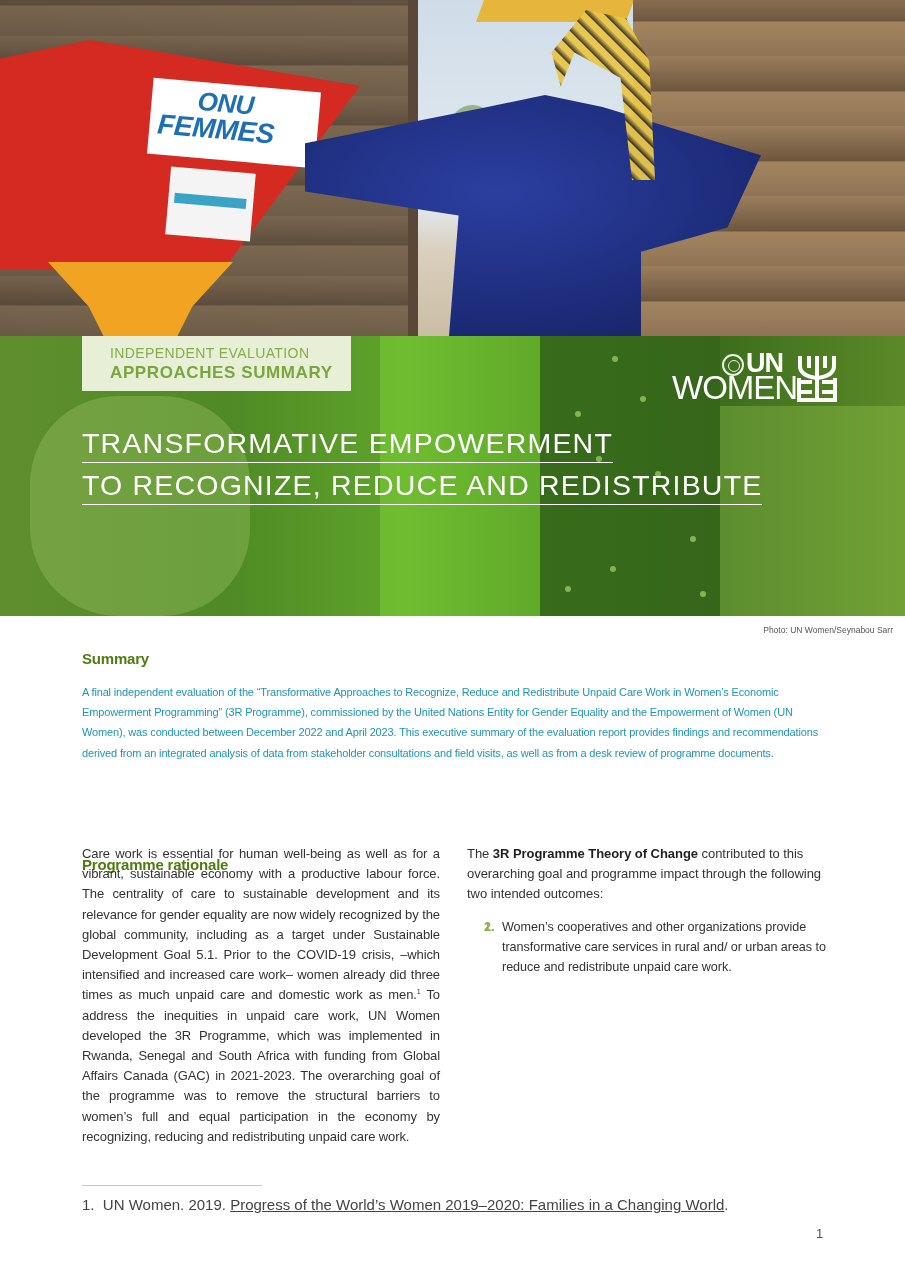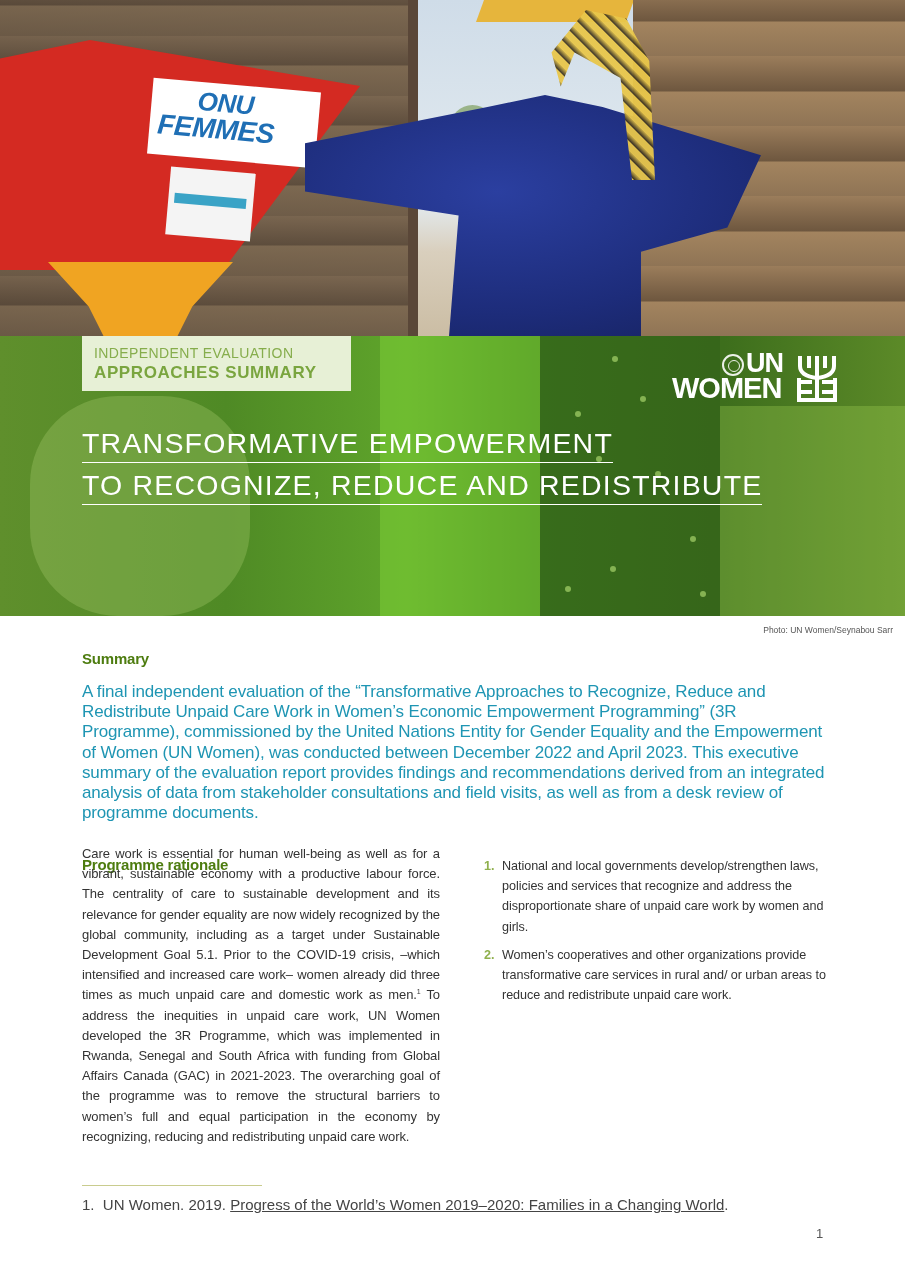--- a/index.html
+++ b/index.html
@@ -42,43 +42,43 @@
   .green-band { position: absolute; left: 0; top: 336px; width: 905px; height: 280px;
     background: linear-gradient(90deg, #5f8f2c 0%, #4f8a25 25%, #5fa52b 45%, #3f7a1e 60%, #3d6e1c 80%, #5c8a28 100%); }
   .green-shapes { position: absolute; left: 0; top: 336px; width: 905px; height: 280px; overflow: hidden; }
   .gs1 { position: absolute; left: 380px; top: 0; width: 160px; height: 280px; background: #7ccf35; opacity: .55; }
   .gs2 { position: absolute; left: 540px; top: 0; width: 180px; height: 280px; background: #2f5e17; opacity: .5; }
   .gs3 { position: absolute; left: 720px; top: 70px; width: 185px; height: 210px; background: #9ccc4f; opacity: .35; }
   .gs4 { position: absolute; left: 30px; top: 60px; width: 220px; height: 220px; border-radius: 40%; background: #a4c96a; opacity: .35; }
   .dot { position: absolute; width: 6px; height: 6px; border-radius: 50%; background: #a6d36b; opacity: .7; }
 
   .eval-box { position: absolute; left: 82px; top: 336px; width: 269px; height: 55px; background: #e7f0d6;
-    padding: 9px 0 0 12px; }
+    padding: 9px 0 0 28px; }
   .eval-line1 { font-size: 14px; letter-spacing: .4px; color: #86ad4c; line-height: 17px; }
   .eval-line2 { font-size: 17px; font-weight: 700; letter-spacing: .6px; color: #7aa53f; line-height: 21px; }
 
   .unw-logo { position: absolute; left: 672px; top: 352px; width: 168px; height: 52px; color: #ffffff; }
   .unw-emblem { position: absolute; left: 50px; top: 2px; width: 22px; height: 22px; border-radius: 50%;
     border: 2px solid #ffffff; opacity: .9; }
   .unw-emblem::after { content: ""; position: absolute; left: 4px; top: 4px; width: 10px; height: 10px;
     border-radius: 50%; border: 1px solid #ffffff; }
   .unw-un { position: absolute; left: 74px; top: -3px; font-size: 27px; font-weight: 700; line-height: 28px; letter-spacing: -1px; }
-  .unw-women { position: absolute; left: 0; top: 22px; font-size: 29px; font-weight: 700; line-height: 28px; letter-spacing: -1px; }
+  .unw-women { position: absolute; left: 0; top: 22px; font-size: 33px; font-weight: 400; line-height: 28px; letter-spacing: -1px; }
   .unw-symbol { position: absolute; left: 124px; top: 2px; width: 42px; height: 48px; }
 
   .hero-title { position: absolute; left: 82px; top: 425px; width: 800px; }
   .hero-title-line { display: inline-block; color: #ffffff; font-size: 28.5px; letter-spacing: 1.2px;
     line-height: 36px; padding-bottom: 1px; border-bottom: 1.5px solid #ffffff; margin-bottom: 4px; white-space: nowrap; }
   .hero-title-line + br { }
 
   
   .photo-credit { position: absolute; right: 12px; top: 625px; font-size: 8.5px; color: #555; }
   .h2 { position: absolute; left: 82px; font-size: 15px; font-weight: 700; color: #4d7c0f; letter-spacing: -0.2px; }
   .summary-h { top: 650px; }
-  .summary-p { position: absolute; left: 82px; top: 682px; width: 745px; font-size: 17px; line-height: 20.2px;
+  .summary-p { position: absolute; left: 82px; top: 682px; width: 745px; font-size: 11px; line-height: 20.2px;
     color: #1e95b3; letter-spacing: -0.15px; }
   .rationale-h { top: 856px; }
 
   .col-left { position: absolute; left: 82px; top: 844px; width: 358px; font-size: 13px; line-height: 20.2px;
     color: #333333; text-align: justify; letter-spacing: -0.1px; }
   .col-left sup { font-size: 7px; vertical-align: super; line-height: 0; }
   .col-right { position: absolute; left: 467px; top: 844px; width: 360px; font-size: 13px; line-height: 20.2px;
     color: #333333; letter-spacing: -0.05px; }
   .col-right b { font-weight: 700; color: #1f1f1f; }
   .outcomes { list-style: none; margin-top: 12px; padding-left: 17px; }
@@ -167,24 +167,24 @@
 <h2 class="h2 summary-h">Summary</h2>
 <p class="summary-p">A final independent evaluation of the “Transformative Approaches to Recognize, Reduce and Redistribute Unpaid Care Work in Women’s Economic Empowerment Programming” (3R Programme), commissioned by the United Nations Entity for Gender Equality and the Empowerment of Women (UN Women), was conducted between December 2022 and April 2023. This executive summary of the evaluation report provides findings and recommendations derived from an integrated analysis of data from stakeholder consultations and field visits, as well as from a desk review of programme documents.</p>
 
 <h2 class="h2 rationale-h">Programme rationale</h2>
 
 <div class="col-left">
   <span>Care work is essential for human well-being as well as for a vibrant, sustainable economy with a productive labour force. The centrality of care to sustainable development and its relevance for gender equality are now widely recognized by the global community, including as a target under Sustainable Development Goal 5.1. Prior to the COVID-19 crisis, –which intensified and increased care work– women already did three times as much unpaid care and domestic work as men.</span><sup>1</sup><span> To address the inequities in unpaid care work, UN Women developed the 3R Programme, which was implemented in Rwanda, Senegal and South Africa with funding from Global Affairs Canada (GAC) in 2021-2023. The overarching goal of the programme was to remove the structural barriers to women’s full and equal participation in the economy by recognizing, reducing and redistributing unpaid care work.</span>
 </div>
 
 <div class="col-right">
+  <p><span>The </span><b>3R Programme Theory of Change</b><span> contributed to this overarching goal and programme impact through the following two intended outcomes:</span></p>
   <ol class="outcomes">
     <li class="outcome">
       <span class="outcome-num">1.</span>
-      <span>National and local governments develop/strengthen laws, policies and services that recognize and address the disproportionate share of unpaid care work by women and girls.</span>
     </li>
     <li class="outcome">
       <span class="outcome-num">2.</span>
       <span>Women’s cooperatives and other organizations provide transformative care services in rural and/ or urban areas to reduce and redistribute unpaid care work.</span>
     </li>
   </ol>
 </div>
 
 <div class="footnote-rule"></div>
 <div class="footnote">

